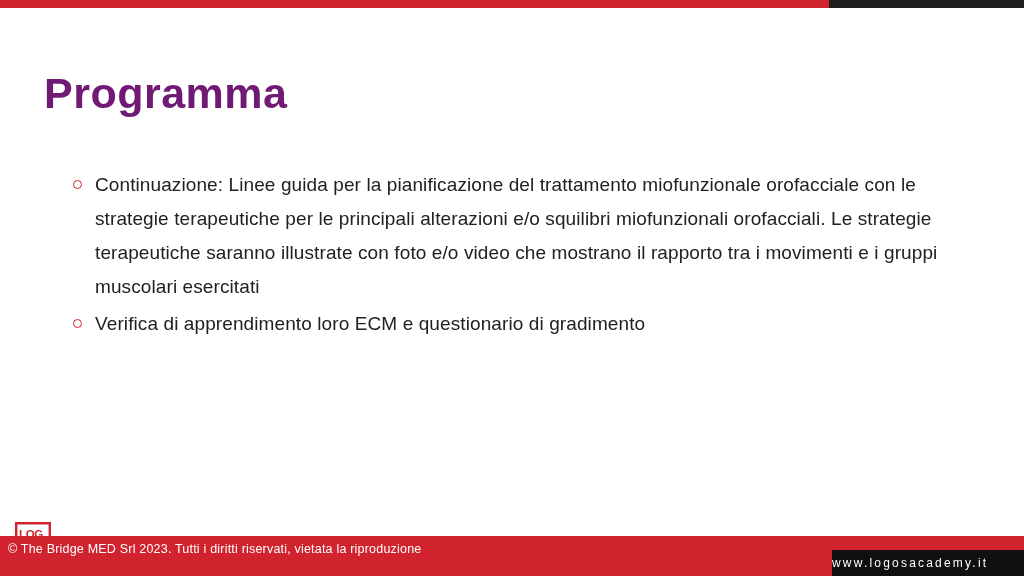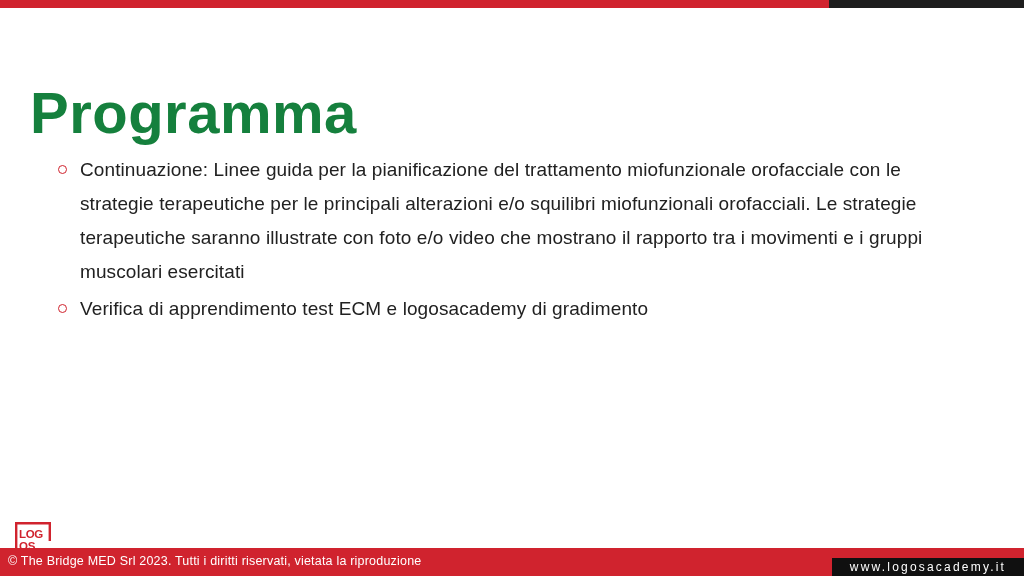--- a/index.html
+++ b/index.html
@@ -24,34 +24,34 @@
   }
   .top-bar-black {
     position: absolute; top: 0; right: 0;
     width: 195px; height: 8px;
     background: #1e1e1e;
   }
 
   
   .title {
     position: absolute;
-    left: 30px; top: 40px;
-    font-size: 58px;
+    left: 44px; top: 40px;
+    font-size: 43px;
     font-weight: 700;
     letter-spacing: 0.5px;
-    color: #15803d;
+    color: #701a75;
   }
 
   
   .bullet-list {
     position: absolute;
     left: 57px; top: 153px;
     width: 905px;
     list-style: none;
-    margin: 0; padding: 0;
+    margin: 15px; padding: 0;
   }
   .bullet-list li {
     position: relative;
     padding-left: 23px;
     margin-bottom: 3px;
     font-size: 19px;
     line-height: 34px;
     color: #212121;
     letter-spacing: 0.1px;
   }
@@ -76,40 +76,39 @@
     font-weight: 700;
     font-size: 11.5px;
     fill: #d0232e;
     letter-spacing: -0.3px;
   }
 
   
   .footer-bar {
     position: absolute;
     left: 0; bottom: 0;
-    width: 1024px; height: 28px;
+    width: 1024px; height: 40px;
     background: #d0232e;
   }
   .footer-copyright {
     position: absolute;
     left: 8px; top: 0;
     line-height: 26px;
     font-size: 12.5px;
     color: #ffffff;
     letter-spacing: 0.2px;
     white-space: nowrap;
   }
   .footer-black {
     position: absolute;
     right: 0; bottom: 0;
-    width: 192px; height: 18px;
+    width: 192px; height: 26px;
     background: #101010;
     display: flex;
     align-items: center;
-    justify-content: center;
   }
   .footer-website {
     font-size: 12px;
     color: #ffffff;
     letter-spacing: 2.2px;
     white-space: nowrap;
   }
 </style>
 </head>
 <body>
@@ -122,21 +121,21 @@
 
   <h1 class="title">Programma</h1>
 
   <ul class="bullet-list">
     <li>
       <span class="bullet-marker"></span>
       <span>Continuazione: Linee guida per la pianificazione del trattamento miofunzionale orofacciale con le strategie terapeutiche per le principali alterazioni e/o squilibri miofunzionali orofacciali. Le strategie terapeutiche saranno illustrate con foto e/o video che mostrano il rapporto tra i movimenti e i gruppi muscolari esercitati</span>
     </li>
     <li>
       <span class="bullet-marker"></span>
-      <span>Verifica di apprendimento test ECM e logosacademy di gradimento</span>
+      <span>Verifica di apprendimento loro ECM e questionario di gradimento</span>
     </li>
   </ul>
 
   <div class="logo">
     <svg width="40" height="42" viewBox="0 0 40 42">
       <path d="M36.8 21 V3.2 H3.2 V36.8 H26.5" fill="none" stroke="#d0232e" stroke-width="2.4"></path>
       <path d="M28.5 40.3 H39.3 V29.5" fill="none" stroke="#d0232e" stroke-width="2.4"></path>
       <text x="6" y="17.5">LOG</text>
       <text x="6" y="29.5">OS</text>
     </svg>

